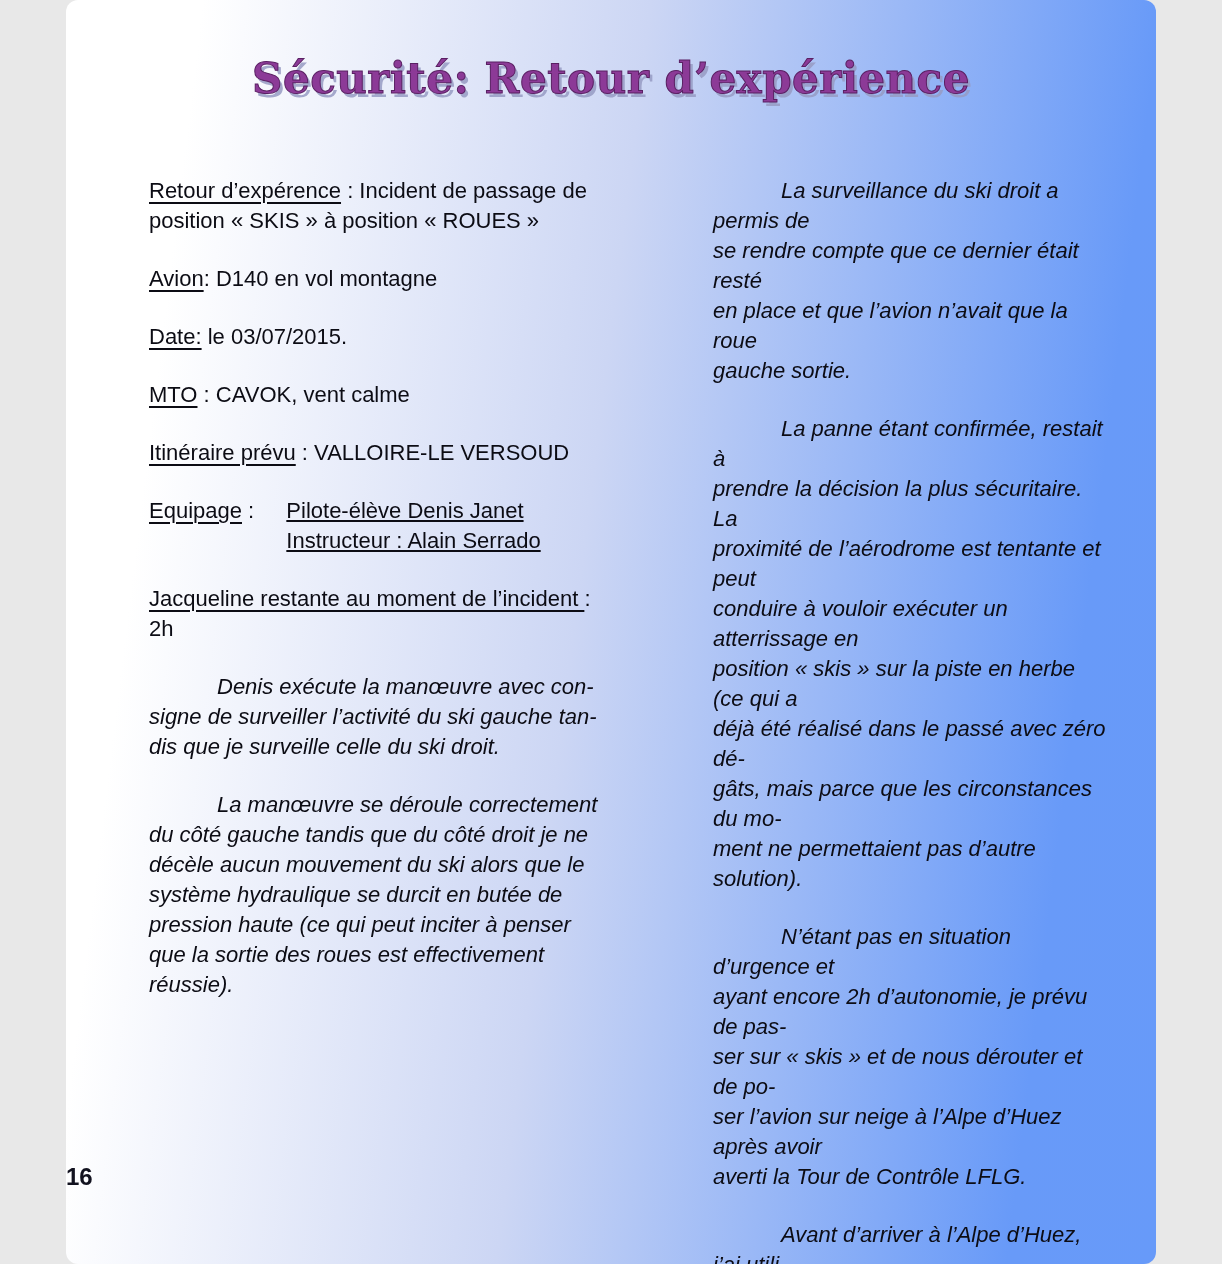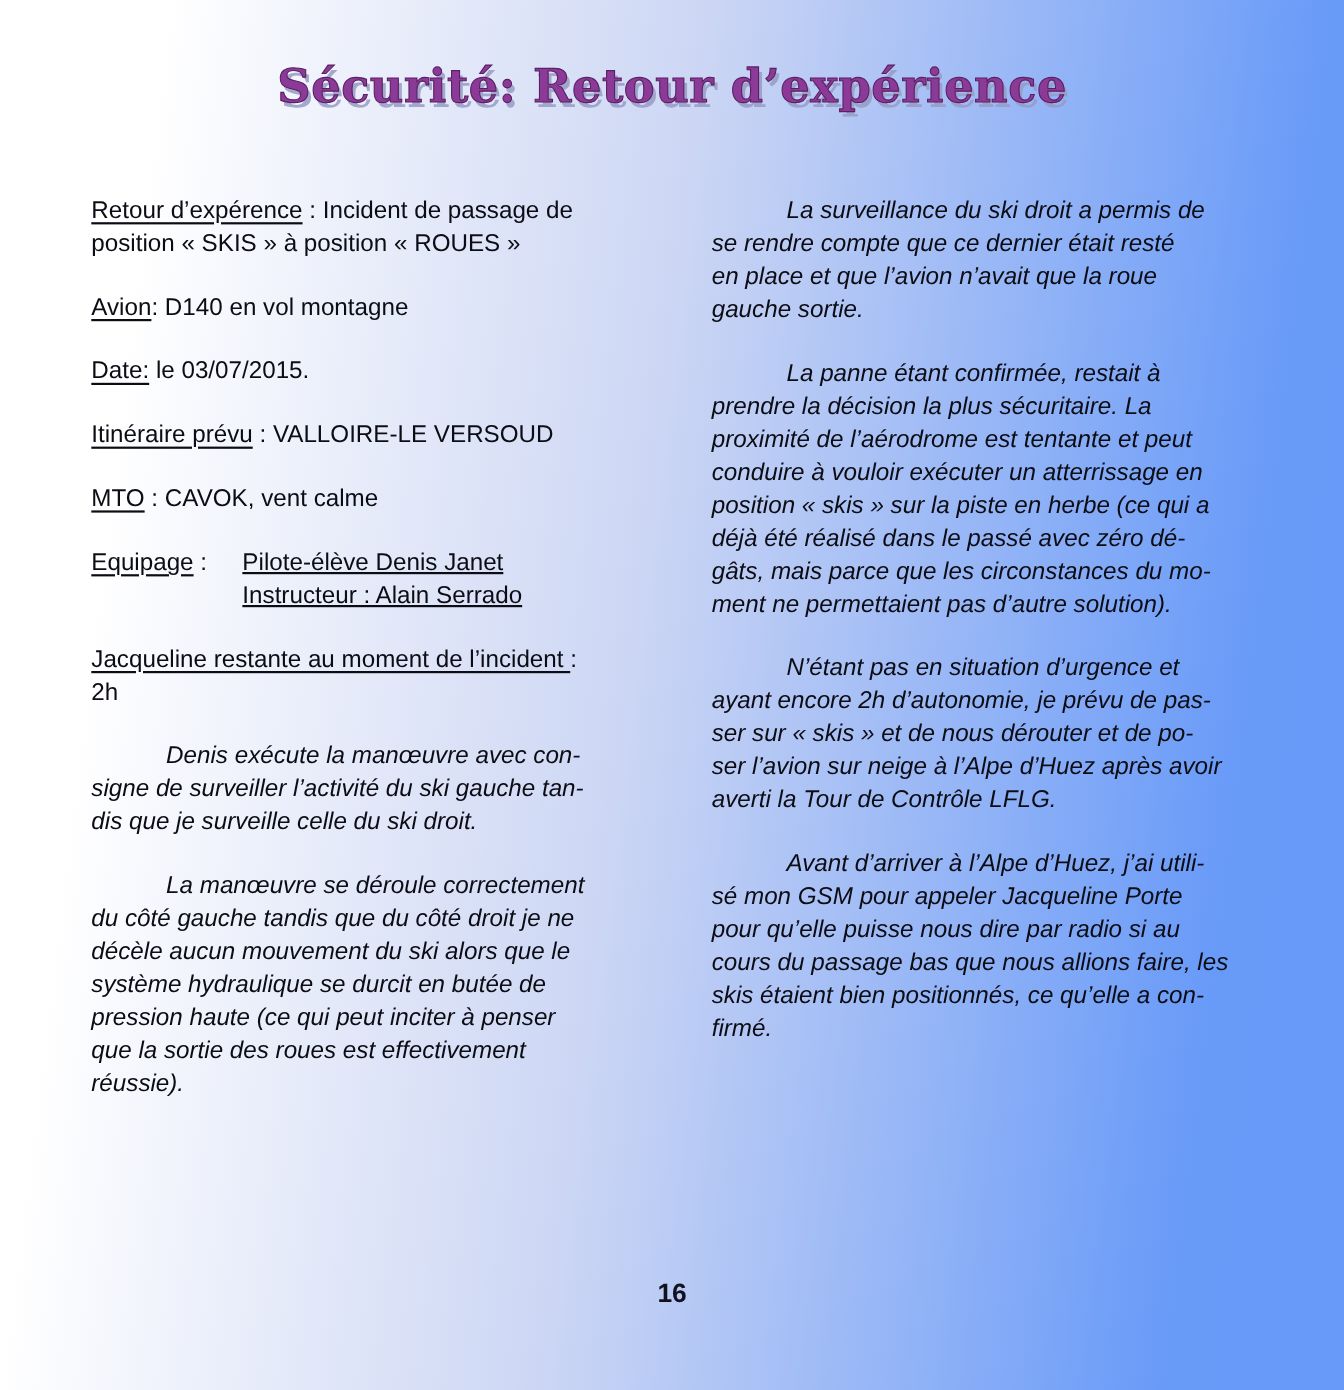--- a/index.html
+++ b/index.html
@@ -1,26 +1,27 @@
 <!DOCTYPE html>
 <html lang="fr"><head>
 <meta charset="utf-8">
 <style>
   html, body { margin: 0; padding: 0; }
   body { background: #e8e8e8; }
 
   .page {
     position: relative;
-    width: 1222px;
+    width: 1090px;
     height: 1264px;
     margin: 0 auto;
     overflow: hidden;
     background: linear-gradient(97deg, #ffffff 0%, #ffffff 11%, #ccd6f4 47%, #689af8 88%, #679af9 100%);
     font-family: "Liberation Sans", sans-serif;
     color: #0c0c14;
+    border-radius: 12px;
   }
 
   .title {
     margin: 0;
     padding-top: 52px;
     text-align: center;
     font-family: "DejaVu Serif", serif;
     font-weight: bold;
     font-size: 42px;
     line-height: 54px;
@@ -62,21 +63,20 @@
     margin: 0 0 28px 0;
     white-space: pre-line;
     text-indent: 68px;
     font-style: italic;
   }
 
   .page-number {
     position: absolute;
     left: 0; right: 0;
     top: 1163px;
-    text-align: center;
     font-size: 24px;
     font-weight: bold;
     color: #12121f;
   }
 </style>
 </head>
 <body>
 
 <div class="page">
 
@@ -93,25 +93,25 @@
 
       <div class="field">
         <span class="label">Avion</span><span class="sep">: </span><span class="value">D140 en vol montagne</span>
       </div>
 
       <div class="field">
         <span class="label">Date:</span><span class="sep"> </span><span class="value">le 03/07/2015.</span>
       </div>
 
       <div class="field">
-        <span class="label">Itinéraire prévu</span><span class="sep"> : </span><span class="value">VALLOIRE-LE VERSOUD</span>
+        <span class="label">MTO</span><span class="sep"> : </span><span class="value">CAVOK, vent calme</span>
       </div>
 
       <div class="field">
-        <span class="label">MTO</span><span class="sep"> : </span><span class="value">CAVOK, vent calme</span>
+        <span class="label">Itinéraire prévu</span><span class="sep"> : </span><span class="value">VALLOIRE-LE VERSOUD</span>
       </div>
 
       <div class="field field-equipage">
         <span class="label">Equipage</span><span class="sep"> : </span><span class="value">Pilote-élève Denis Janet
 Instructeur : Alain Serrado</span>
       </div>
 
       <div class="field">
         <span class="label">Jacqueline restante au moment de l’incident </span><span class="sep">:</span><span class="value">
 2h</span>

